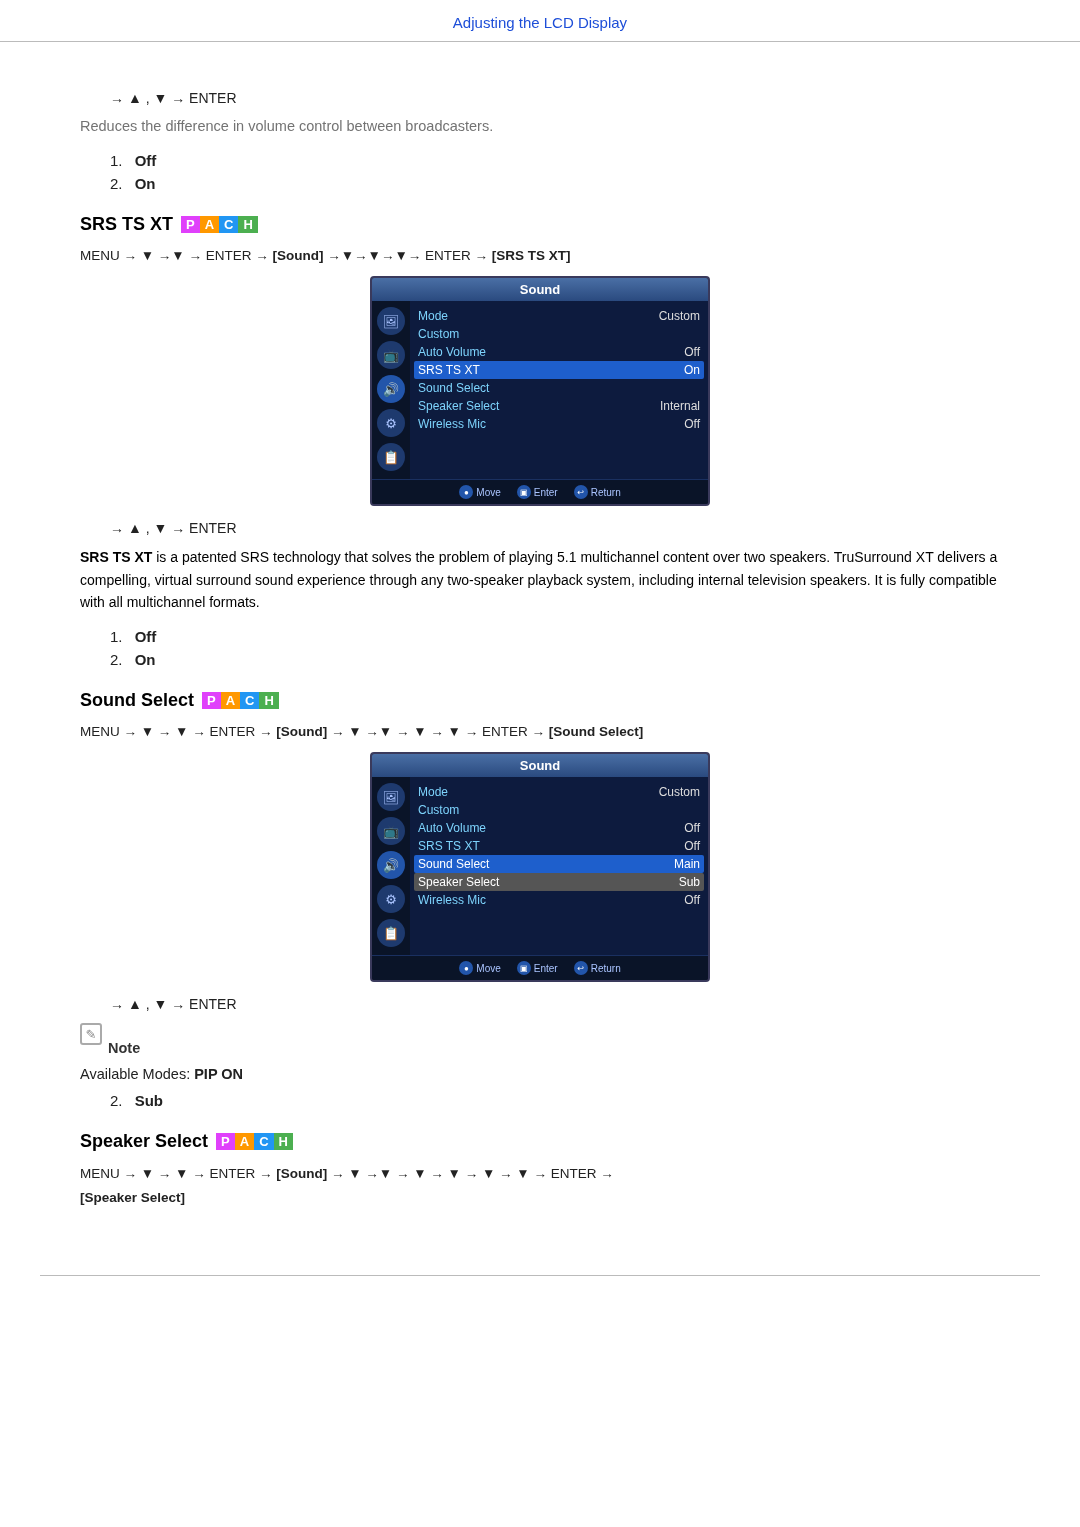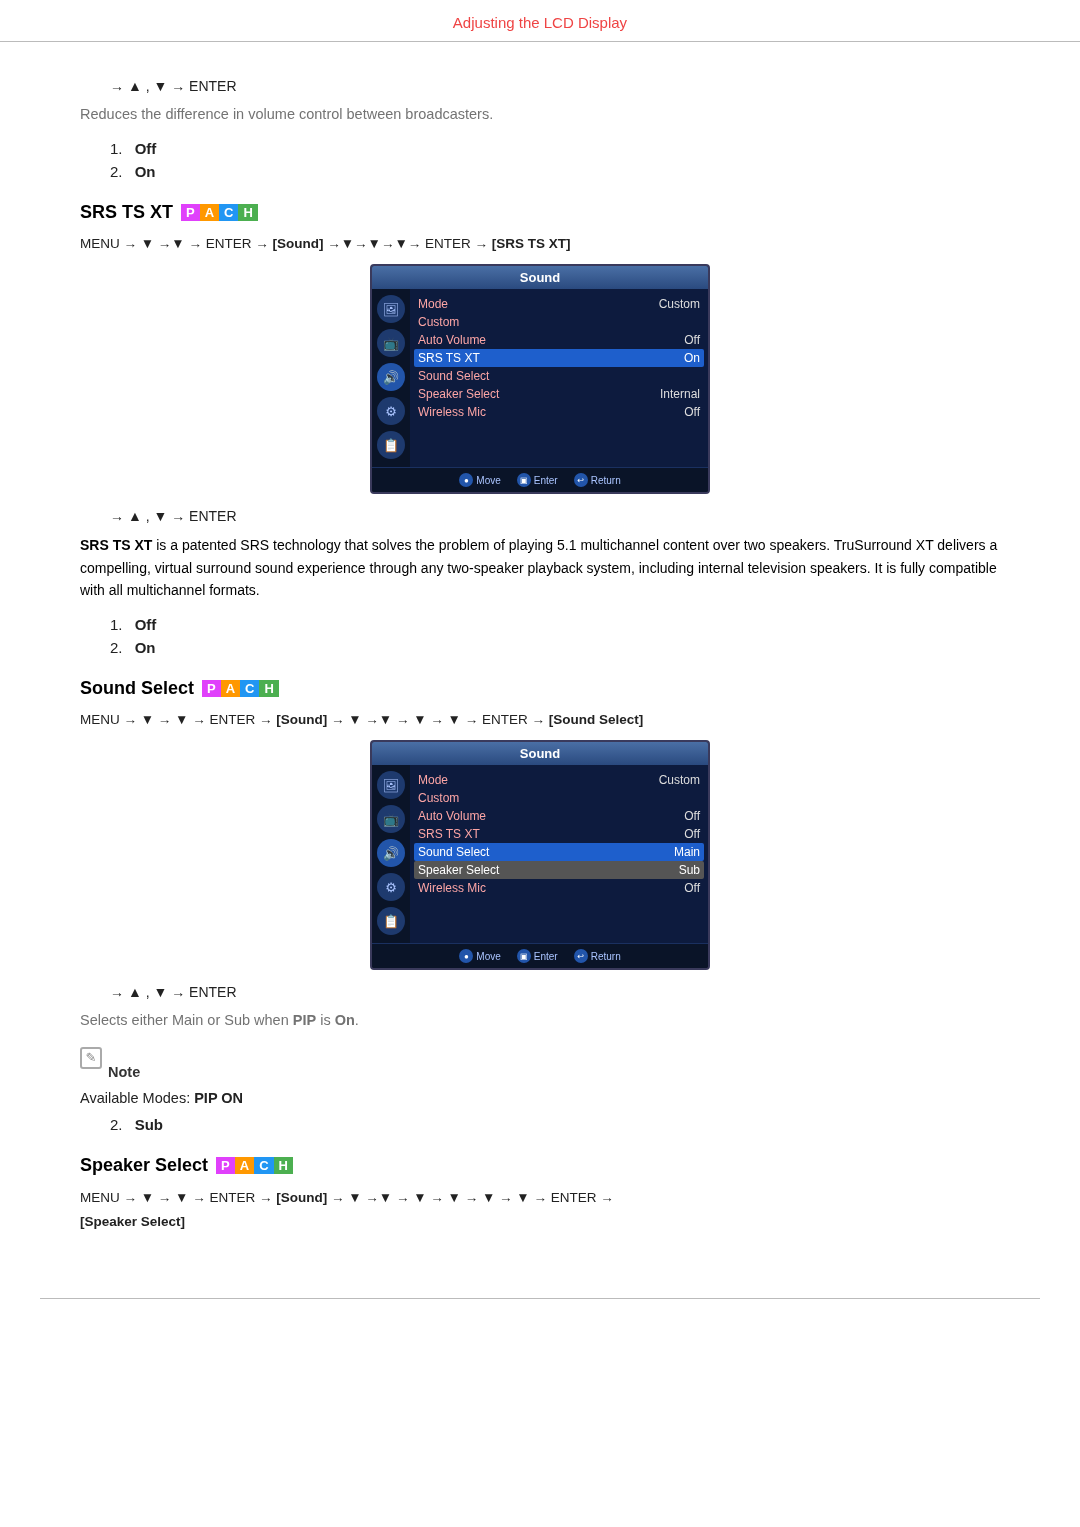--- a/index.html
+++ b/index.html
@@ -13,24 +13,24 @@
     }
 
     .page-container {
       padding: 0;
       width: 1080px;
     }
 
     .page-header {
       text-align: center;
       font-size: 15px;
-      color: #ef4444;
+      color: #1d4ed8;
       padding: 14px 40px 10px;
       border-bottom: 1px solid #bbb;
-      margin-bottom: 4px;
+      margin-bottom: 16px;
     }
 
     .content-area {
       padding: 20px 80px 30px 80px;
     }
 
     
     .nav-arrow {
       font-family: Arial, sans-serif;
       font-size: 14px;
@@ -156,21 +156,21 @@
       color: #ccc;
     }
 
     .tv-menu-row {
       display: flex;
       justify-content: space-between;
       padding: 2px 0;
       font-size: 12px;
     }
 
-    .tv-menu-row .label { color: #fca5a5; }
+    .tv-menu-row .label { color: #7dd3fc; }
     .tv-menu-row .value { color: #ddd; }
 
     .tv-menu-row.highlighted {
       background: #1e5fcc;
       color: #fff;
       padding: 2px 4px;
       border-radius: 2px;
       margin: 0 -4px;
     }
     .tv-menu-row.highlighted .label,
@@ -462,23 +462,20 @@
             <span>Return</span>
           </div>
         </div>
       </div>
     </div>
 
     <div class="nav-arrow">
       <span>→ ▲ , ▼ → ENTER</span>
     </div>
 
-    <div class="description">
-      Selects either Main or Sub when <strong>PIP</strong> is <strong>On</strong>.
-    </div>
 
     <div class="note-box">
       <div class="note-icon">✎</div>
       <div class="note-text">Note</div>
     </div>
 
     <div class="available-modes">
       Available Modes: <strong>PIP ON</strong>
     </div>
 

